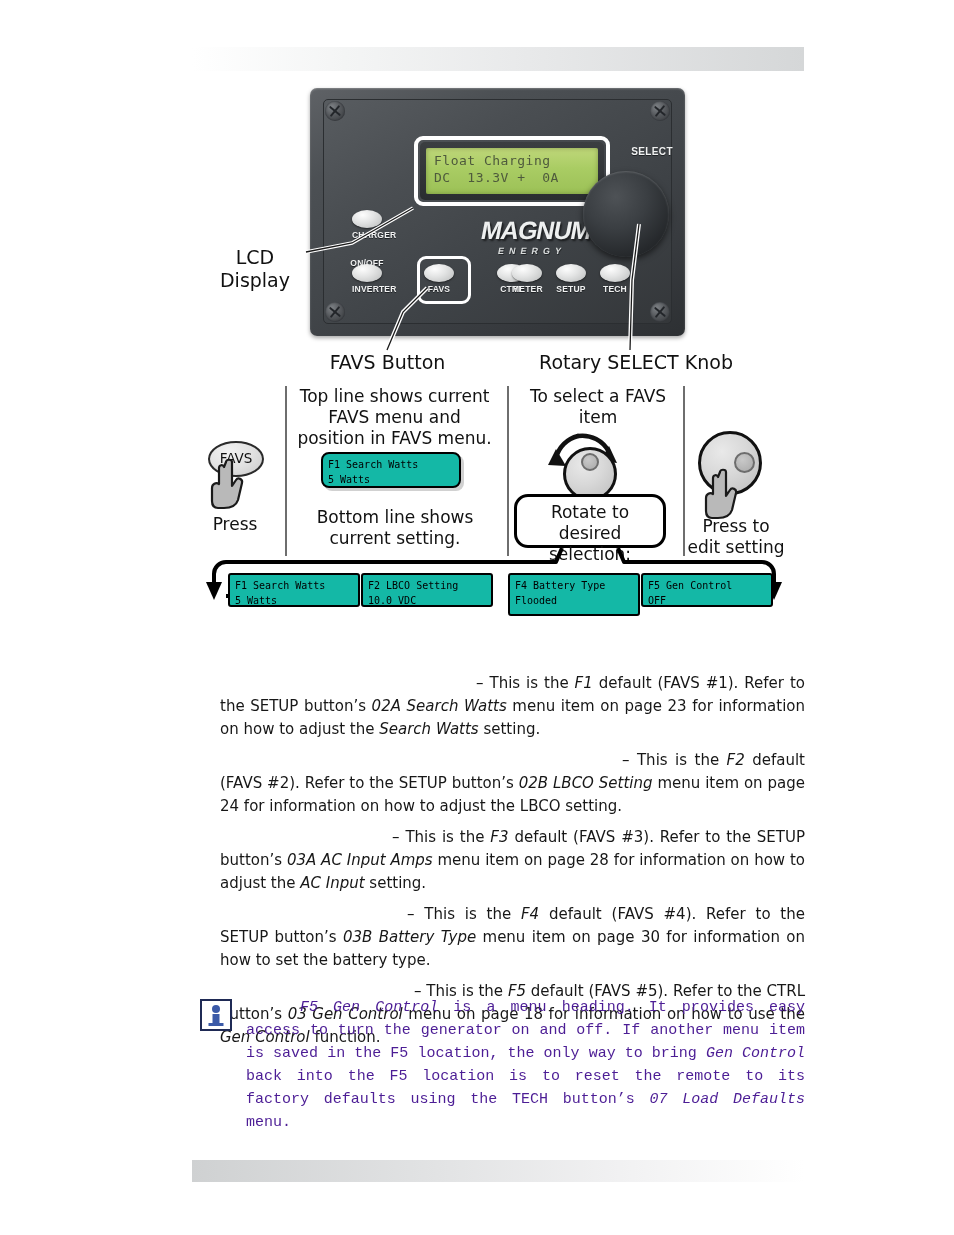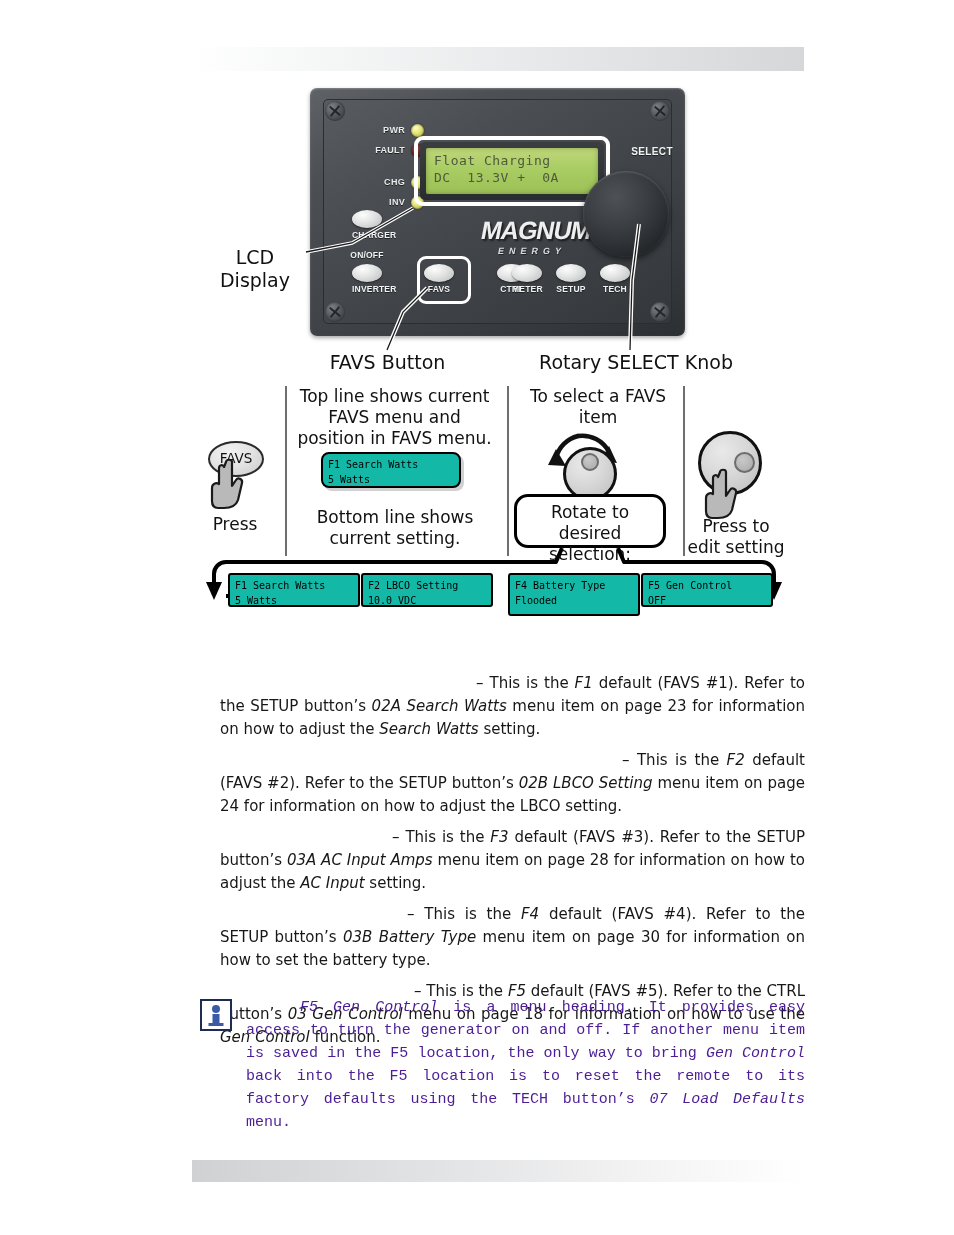--- a/index.html
+++ b/index.html
@@ -224,56 +224,38 @@
 
   <div class="remote-wrap">
     <div class="remote-body"></div>
     <div class="remote-inner"></div>
 
     <div class="screw tl"></div>
     <div class="screw tr"></div>
     <div class="screw bl"></div>
     <div class="screw br"></div>
 
-    <div class="led-col">
-      <div class="led-row">
-        <span class="led-lbl">PWR</span>
-        <span class="led yel"></span>
-      </div>
-      <div class="led-row">
-        <span class="led-lbl">FAULT</span>
-        <span class="led red"></span>
-      </div>
-      <div class="led-row gap">
-        <span class="led-lbl">CHG</span>
-        <span class="led yel"></span>
-      </div>
-      <div class="led-row">
-        <span class="led-lbl">INV</span>
-        <span class="led yel"></span>
-      </div>
-    </div>
 
     <div class="lcd-hl">
       <div class="lcd-bezel">
         <div class="lcd-screen"><span>Float Charging</span>
 <span>DC  13.3V +  0A</span></div>
       </div>
     </div>
 
     <div class="brand">
       <div class="brand-main">MAGNUM</div>
       <div class="brand-sub">ENERGY</div>
     </div>
 
     <div class="btn-grp" style="left:42px;top:122px;">
       <div class="rbtn"></div>
       <div class="btxt">CHARGER</div>
     </div>
-    <div class="btxt" style="position:absolute;left:38px;top:160px;width:38px;">ON/OFF</div>
+    <div class="btxt" style="position:absolute;left:38px;top:168px;width:38px;">ON/OFF</div>
 
     <div class="btn-grp" style="left:42px;top:176px;">
       <div class="rbtn"></div>
       <div class="btxt">INVERTER</div>
     </div>
     <div class="btn-grp" style="left:114px;top:176px;">
       <div class="rbtn"></div>
       <div class="btxt">FAVS</div>
     </div>
     <div class="btn-grp" style="left:158px;top:176px;padding-left:29px;">

